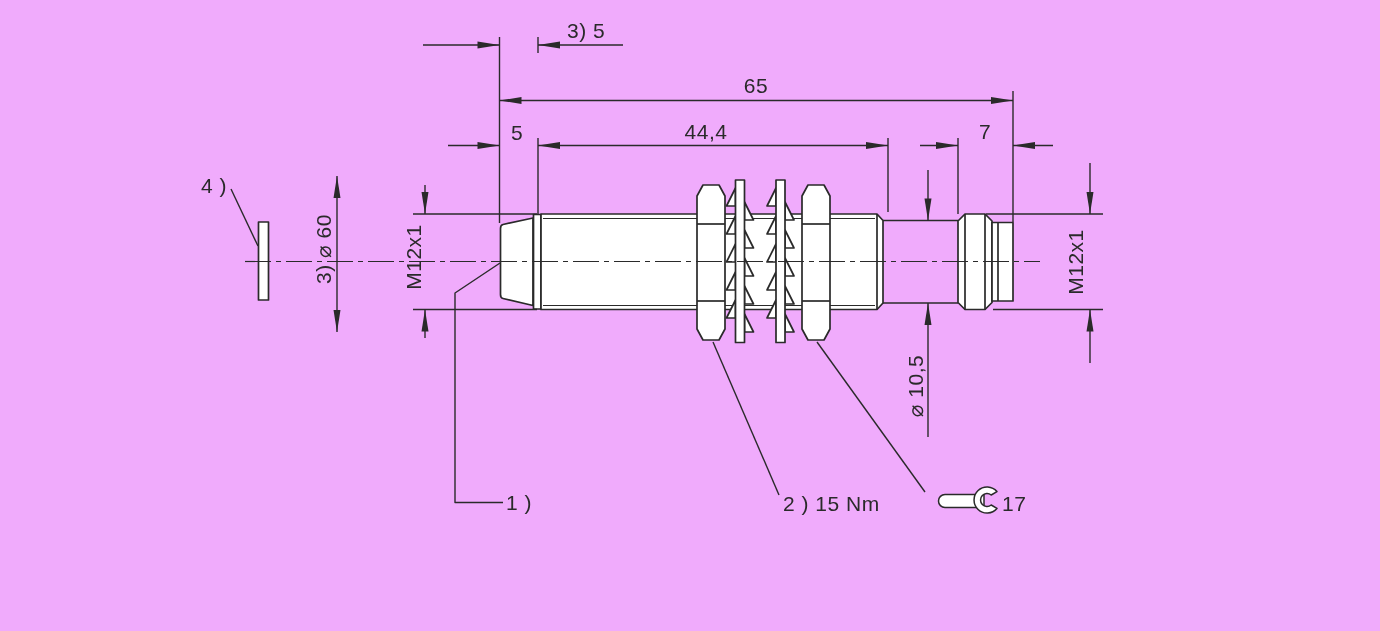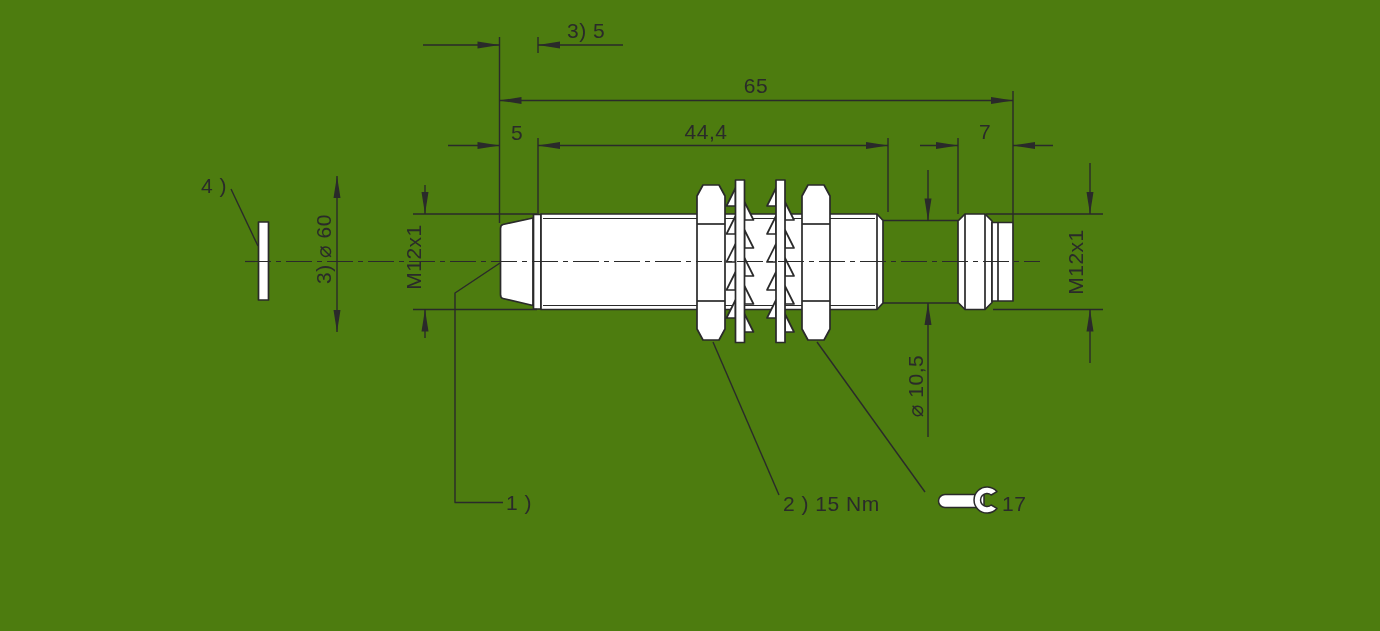--- a/index.html
+++ b/index.html
@@ -1,16 +1,16 @@
 <!DOCTYPE html>
 <html><head>
 <meta charset="utf-8">
 <style>
   html,body{margin:0;padding:0;background:#ffffff;}
-  .stage{position:relative;width:1380px;height:631px;background:#4d7c0f;overflow:hidden;
+  .stage{position:relative;width:1380px;height:631px;background:#f0abfc;overflow:hidden;
          font-family:"Liberation Sans","DejaVu Sans",sans-serif;}
   svg{display:block;}
   .outline{fill:none;stroke:#2a2a2a;stroke-width:1.7;stroke-linejoin:round;}
   .outline-fill{fill:#ffffff;stroke:#2a2a2a;stroke-width:1.7;stroke-linejoin:round;}
   .thin{fill:none;stroke:#2a2a2a;stroke-width:1.1;}
   .dim{fill:none;stroke:#2a2a2a;stroke-width:1.4;}
   .lead{fill:none;stroke:#2a2a2a;stroke-width:1.4;stroke-linejoin:round;}
   .cl{fill:none;stroke:#2a2a2a;stroke-width:1.2;stroke-dasharray:26 5 5 5;}
   .dimtext{fill:#2a2a2a;font-size:21px;letter-spacing:0.5px;}
   .mid{text-anchor:middle;}

